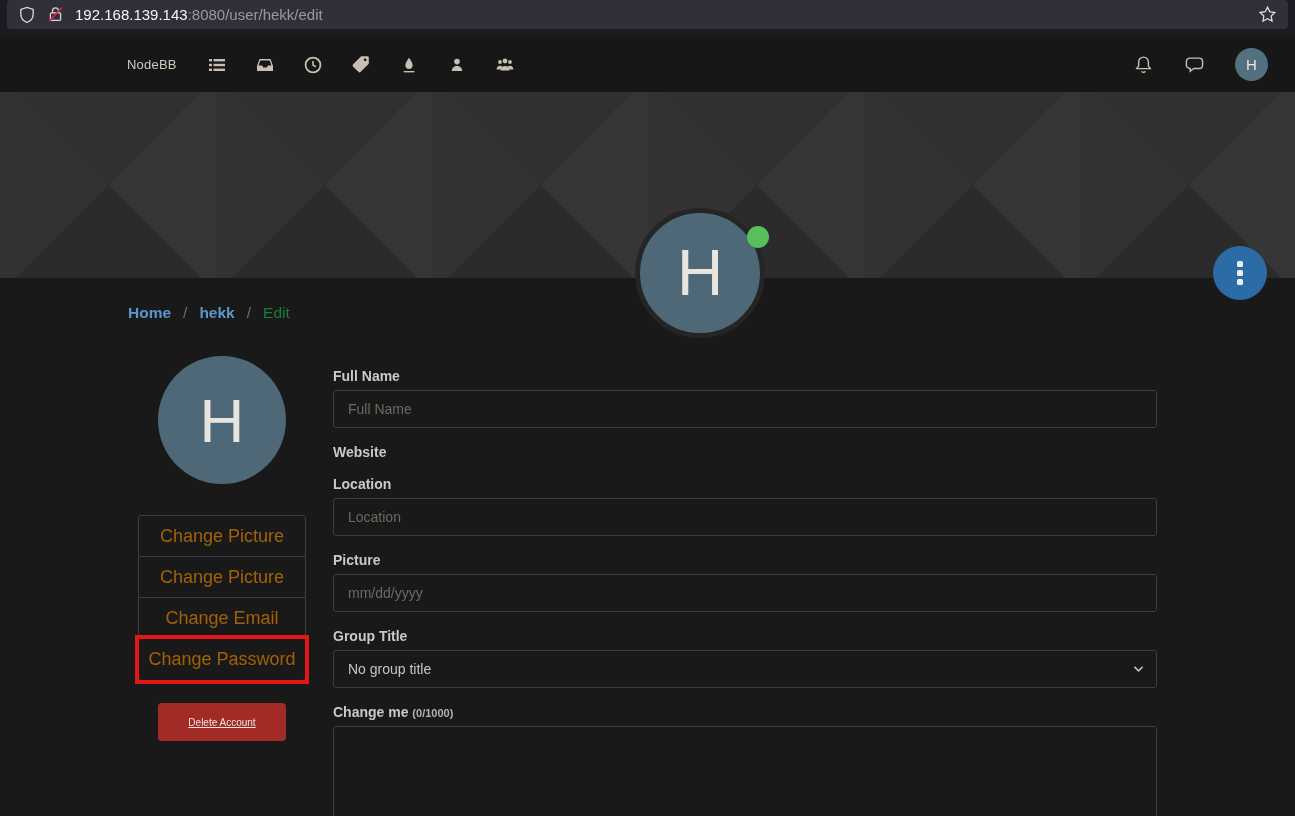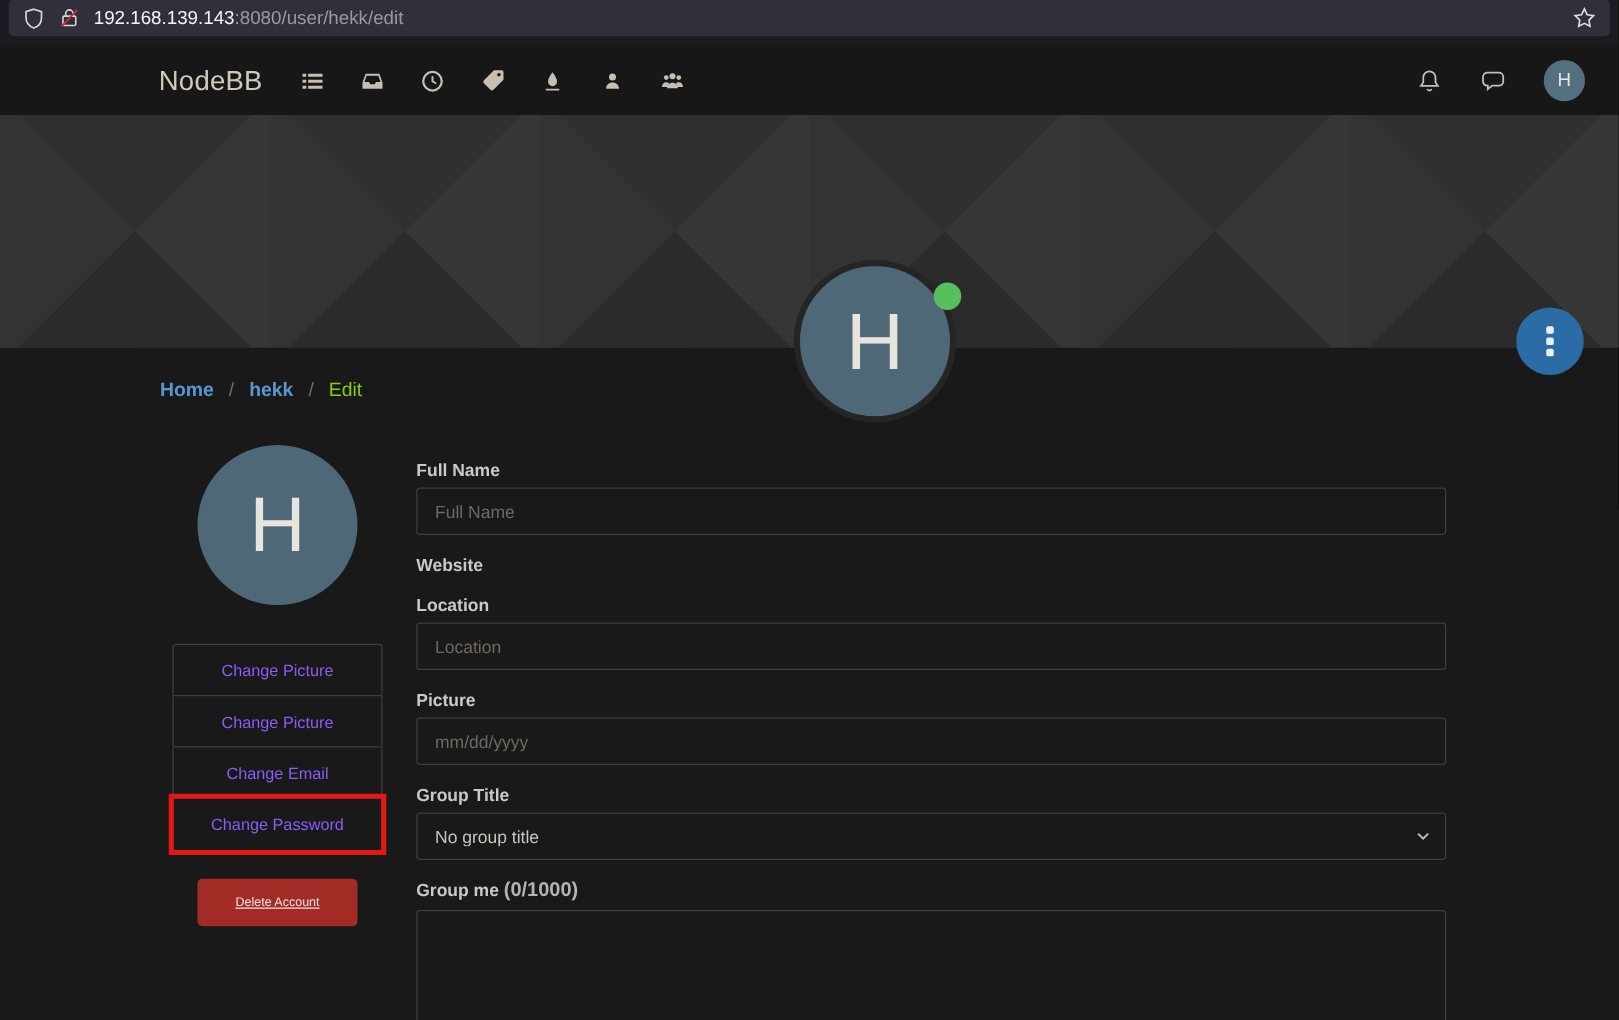--- a/index.html
+++ b/index.html
@@ -21,21 +21,21 @@
   .url-text { font-size:15px; color:#f5f5f7; white-space:nowrap; }
   .url-text .path { color:#9a99a3; }
   .chrome-icon { display:flex; align-items:center; color:#d6d6de; }
   .star-wrap { margin-left:auto; }
 
   
   .navbar {
     position:absolute; top:37px; left:0; width:1295px; height:55px;
     background:#171717; display:flex; align-items:center;
   }
-  .brand { margin-left:127px; font-size:22px; color:#cfc8bc; letter-spacing:.2px; cursor:pointer; }
+  .brand { margin-left:127px; font-size:13px; color:#cfc8bc; letter-spacing:.2px; cursor:pointer; }
   .nav-icons { display:flex; gap:28px; margin-left:30px; }
   .nav-icon { width:20px; height:20px; display:flex; align-items:center; justify-content:center; color:#c6bfb2; cursor:pointer; }
   .nav-right { margin-left:auto; margin-right:27px; display:flex; align-items:center; gap:31px; }
   .nav-avatar {
     width:33px; height:33px; border-radius:50%; background:#53707f;
     color:#e9e6e1; font-size:15px; display:flex; align-items:center; justify-content:center; cursor:pointer;
   }
 
   
   .cover {
@@ -64,50 +64,50 @@
     display:flex; flex-direction:column; align-items:center; justify-content:center; gap:3px;
   }
   .fab span { width:6px; height:6px; border-radius:1.5px; background:#eceff1; }
 
   
   .breadcrumb {
     position:absolute; left:128px; top:304px; font-size:15.5px; color:#6e6e6e;
     display:flex; gap:12px; align-items:center;
   }
   .breadcrumb a { color:#5a97cf; text-decoration:none; cursor:pointer;font-weight:bold; }
-  .breadcrumb .current { color:#84cc16; }
+  .breadcrumb .current { color:#15803d; }
 
   
   .left-col { position:absolute; left:138px; top:356px; width:168px; }
   .side-avatar {
     width:128px; height:128px; border-radius:50%; background:#4e6877;
     margin:0 auto; display:flex; align-items:center; justify-content:center;
     color:#e8e5df; font-size:62px; cursor:pointer;
   }
   .list-group { margin-top:31px; border:1px solid #3e3e3e; border-radius:3px; }
   .list-item {
     height:41px; display:flex; align-items:center; justify-content:center;
-    font-size:13px; color:#8b5cf6; border-bottom:1px solid #3e3e3e;
+    font-size:18px; color:#a16207; border-bottom:1px solid #3e3e3e;
     cursor:pointer; position:relative; background:transparent;
   }
   .list-item:last-child { border-bottom:none; }
   .list-item.highlight::after {
     content:""; position:absolute; inset:-4px; border:4px solid #e41717; pointer-events:none;
   }
   .delete-wrap { margin-top:22px; text-align:center; }
   .delete-btn {
     width:128px; height:38px; background:#a32b25; color:#eee4e1;
     border:none; border-radius:4px; font-size:10px; font-family:inherit; cursor:pointer;text-decoration:underline;
   }
 
   
   .form-col { position:absolute; left:333px; top:368px; width:824px; }
   .form-group { margin-bottom:16px; }
   .form-label { display:block; font-size:14px; font-weight:bold; color:#c9c9c9; margin-bottom:6px; }
-  .form-label .counter { font-weight:bold; font-size:16px; color:#b3b3b3; }
+  .form-label .counter { font-weight:bold; font-size:11px; color:#b3b3b3; }
   .form-control {
     width:100%; height:38px; background:transparent; border:1px solid #3d3d3d;
     border-radius:3px; color:#c9c5bd; font-size:14px; font-family:inherit;
     padding:0 14px; outline:none;
   }
   .form-control::placeholder { color:#6e6961; opacity:1; }
   .select-wrap { position:relative; }
   select.form-control { appearance:none; -webkit-appearance:none; cursor:pointer; padding-left:14px; }
   .chevron {
     position:absolute; right:12px; top:12px; color:#c0bdb6; pointer-events:none;
@@ -274,18 +274,18 @@
         </select>
         <span class="chevron">
           <svg width="13" height="13" viewBox="0 0 16 16" fill="none" stroke="currentColor" stroke-width="2">
             <path d="M3 6l5 5 5-5"></path>
           </svg>
         </span>
       </div>
     </div>
 
     <div class="form-group">
-      <label class="form-label"><span>Group me</span> <span class="counter">(0/1000)</span></label>
+      <label class="form-label"><span>Change me</span> <span class="counter">(0/1000)</span></label>
       <textarea class="form-control" style=""></textarea>
     </div>
 
   </div>
 </div>
 
 </body></html>

